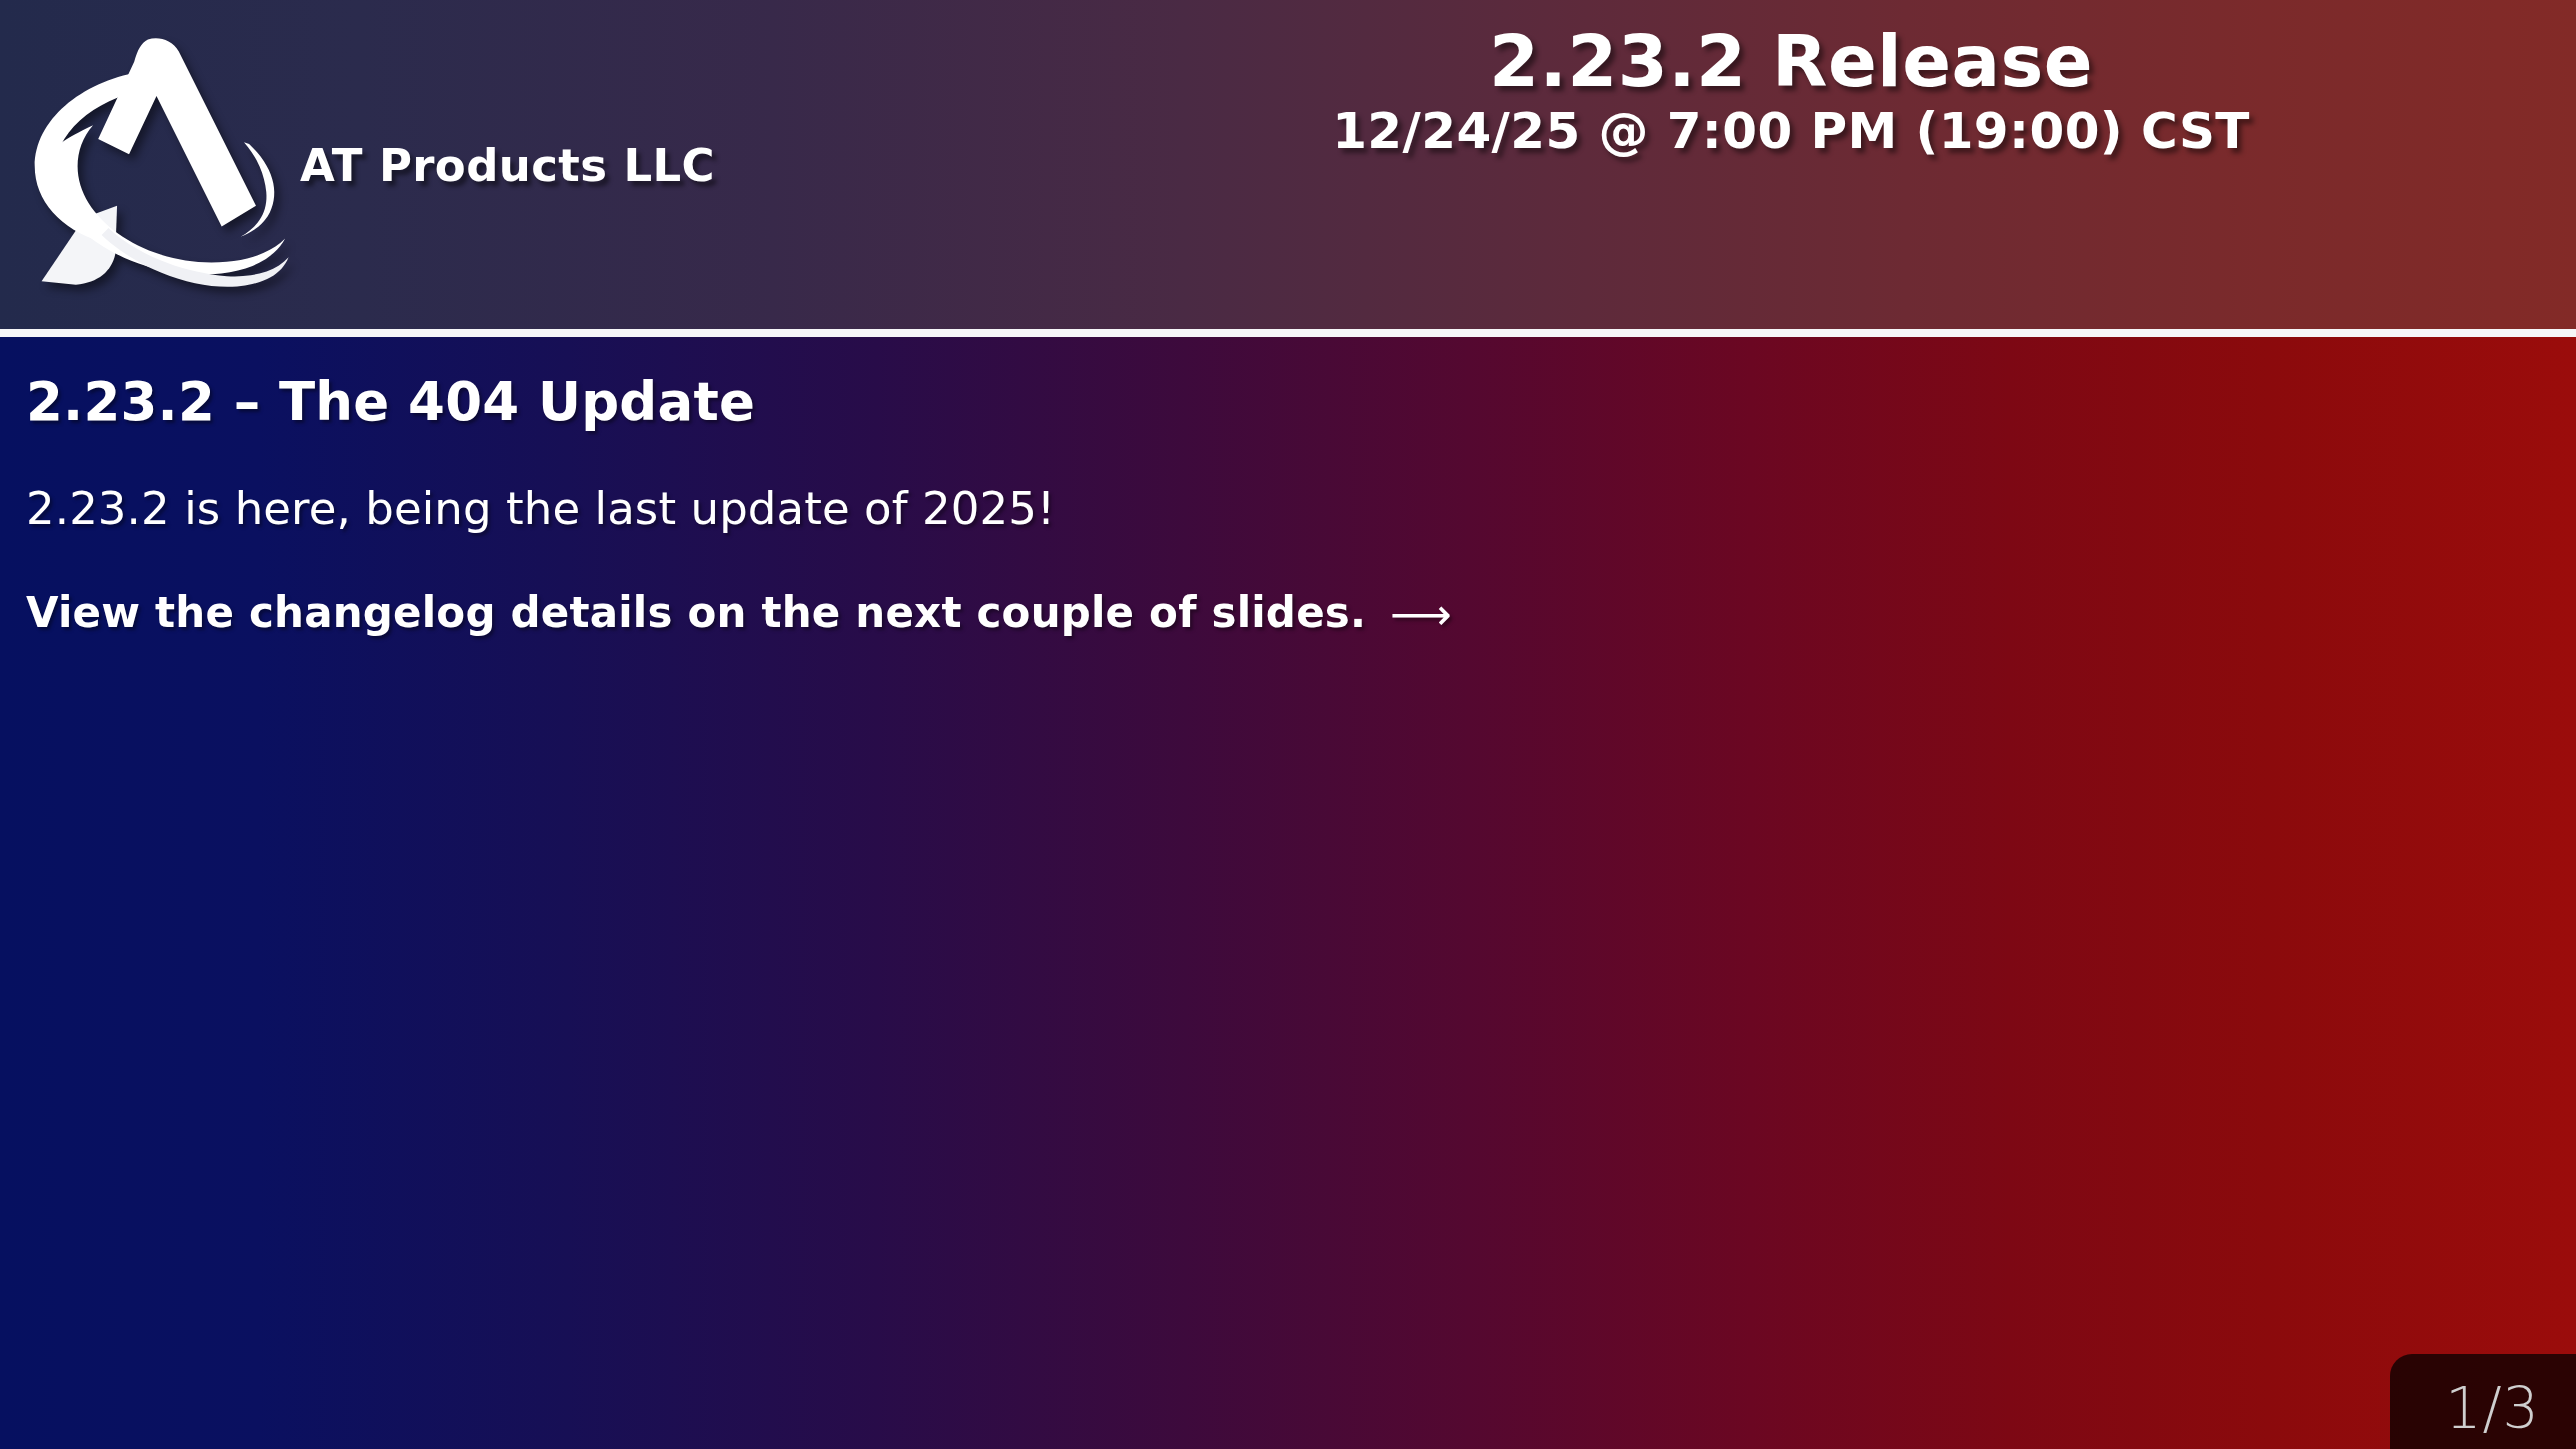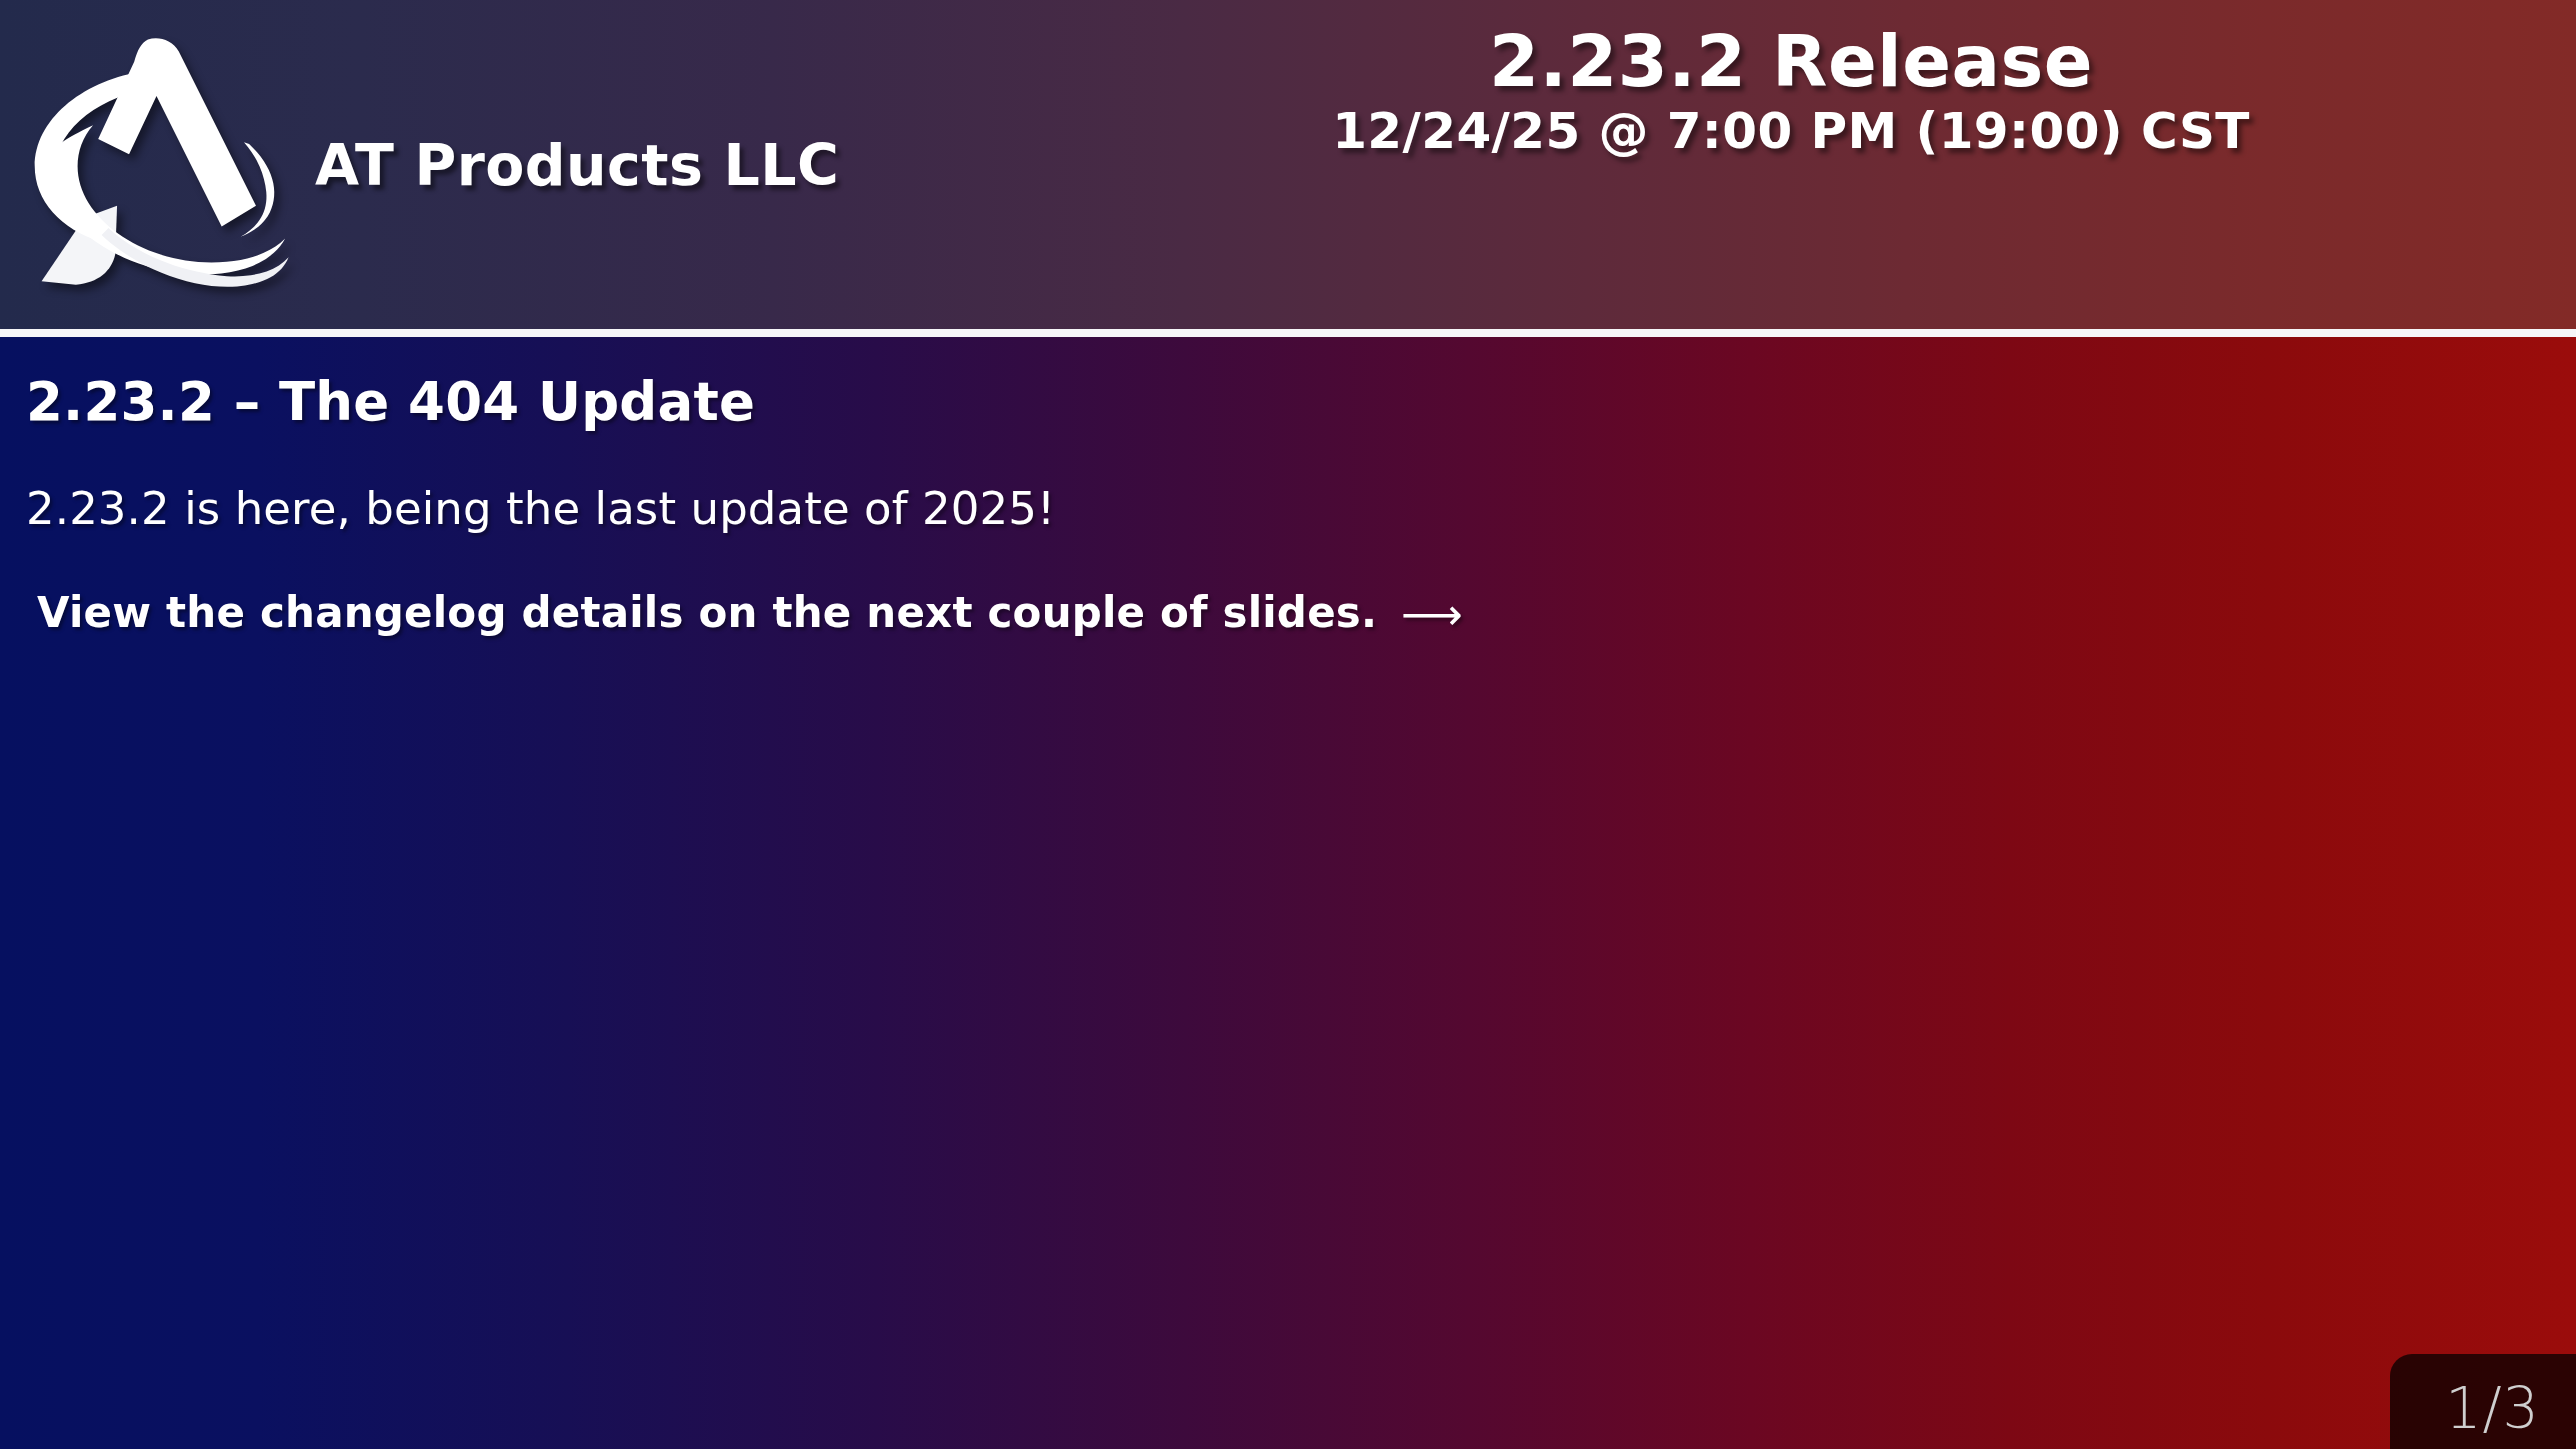--- a/index.html
+++ b/index.html
@@ -57,23 +57,23 @@
     align-items: center;
     height: 292px;
   }
   .logo-mark {
     width: 275px;
     height: 283px;
     flex: none;
     filter: drop-shadow(5.2px 6px 4.3px rgba(0,0,0,0.45));
   }
   .brand-name {
-    margin-left: 21px;
+    margin-left: 6px;
     color: #ffffff;
-    font-size: 57px;
+    font-size: 45px;
     font-weight: 700;
     letter-spacing: 0.4px;
     white-space: nowrap;
     text-shadow: 4.3px 5.2px 4.3px rgba(0,0,0,0.45);
   }
 
   .header-release {
     position: absolute;
     left: 1018px;
     top: 20.6px;
@@ -143,21 +143,21 @@
     margin: 2px 0 48px 0;
     max-width: 2529px;
     text-shadow: 2.6px 3.4px 3.4px rgba(0,0,0,0.38);
     letter-spacing: 0.1px;
   }
 
   .para-cta {
     font-size: 42px;
     font-weight: 700;
     line-height: 1.3;
-    margin: 11px;
+    margin: 0;
     text-shadow: 2.6px 3.4px 3.4px rgba(0,0,0,0.38);
     letter-spacing: 0.2px;
   }
   .cta-arrow {
     display: inline-block;
     margin-left: 24px;
     font-weight: 400;
     font-size: 43px;
     vertical-align: -1.7px;
   }

